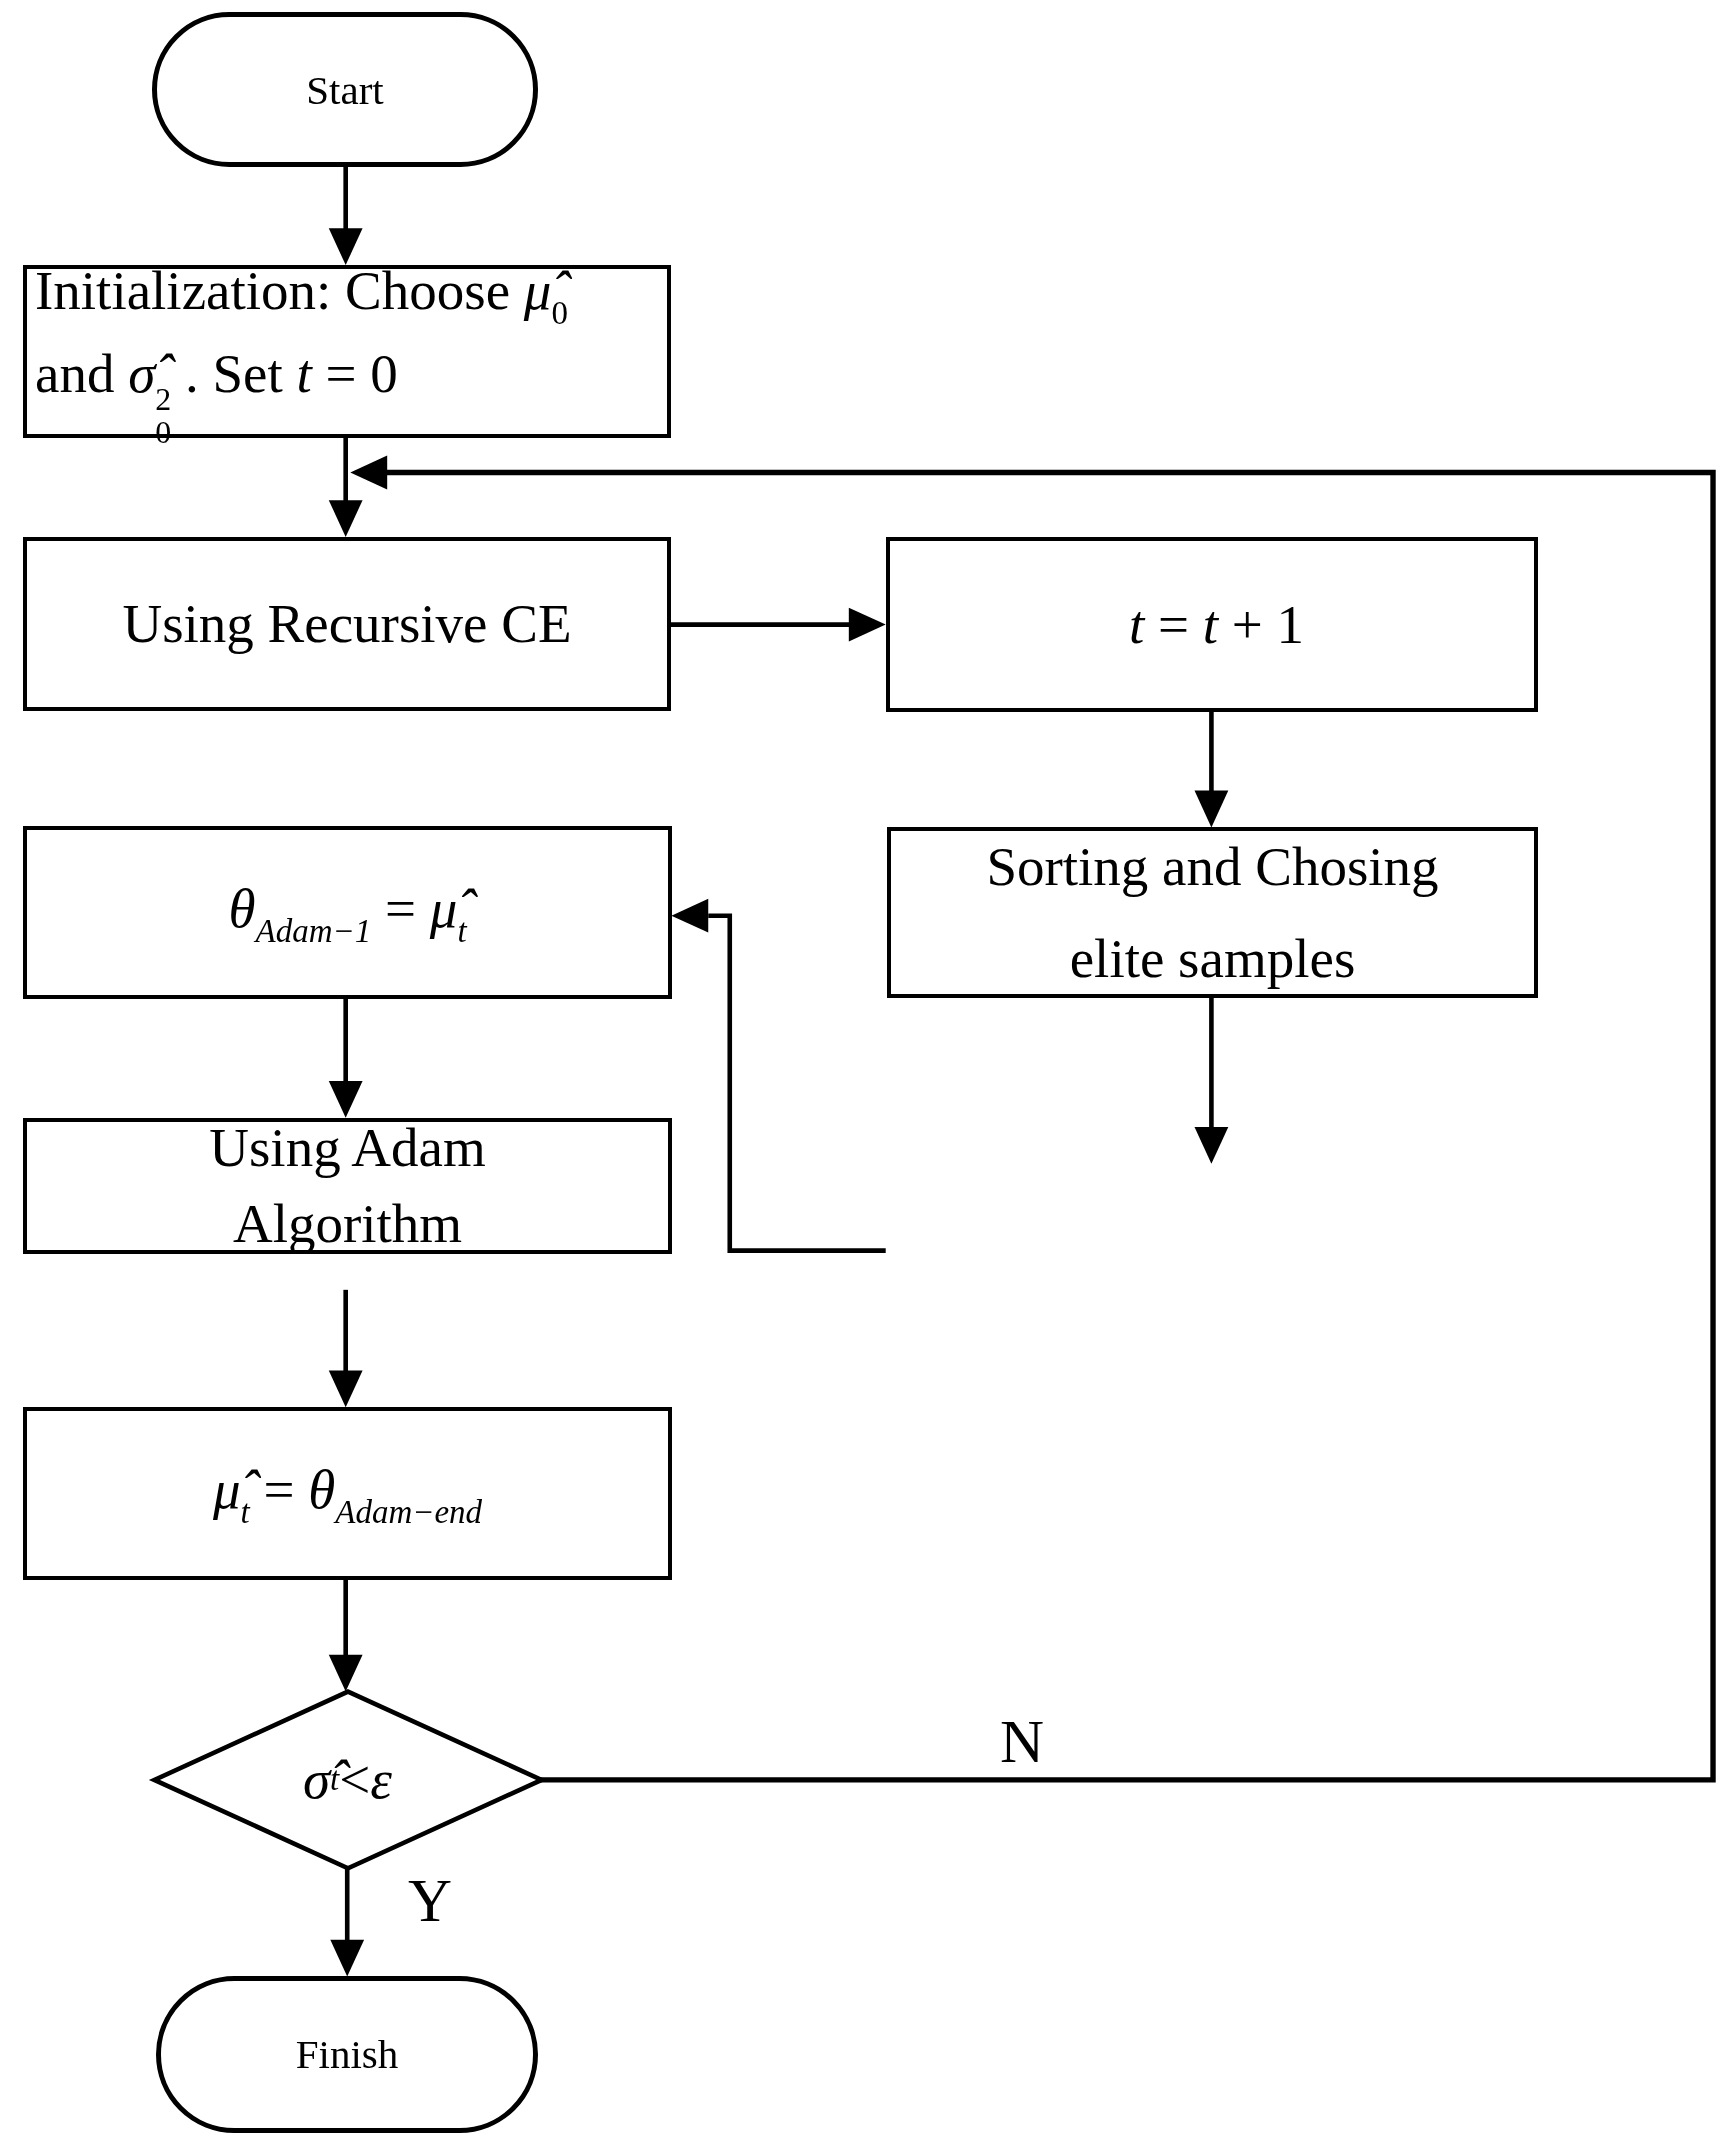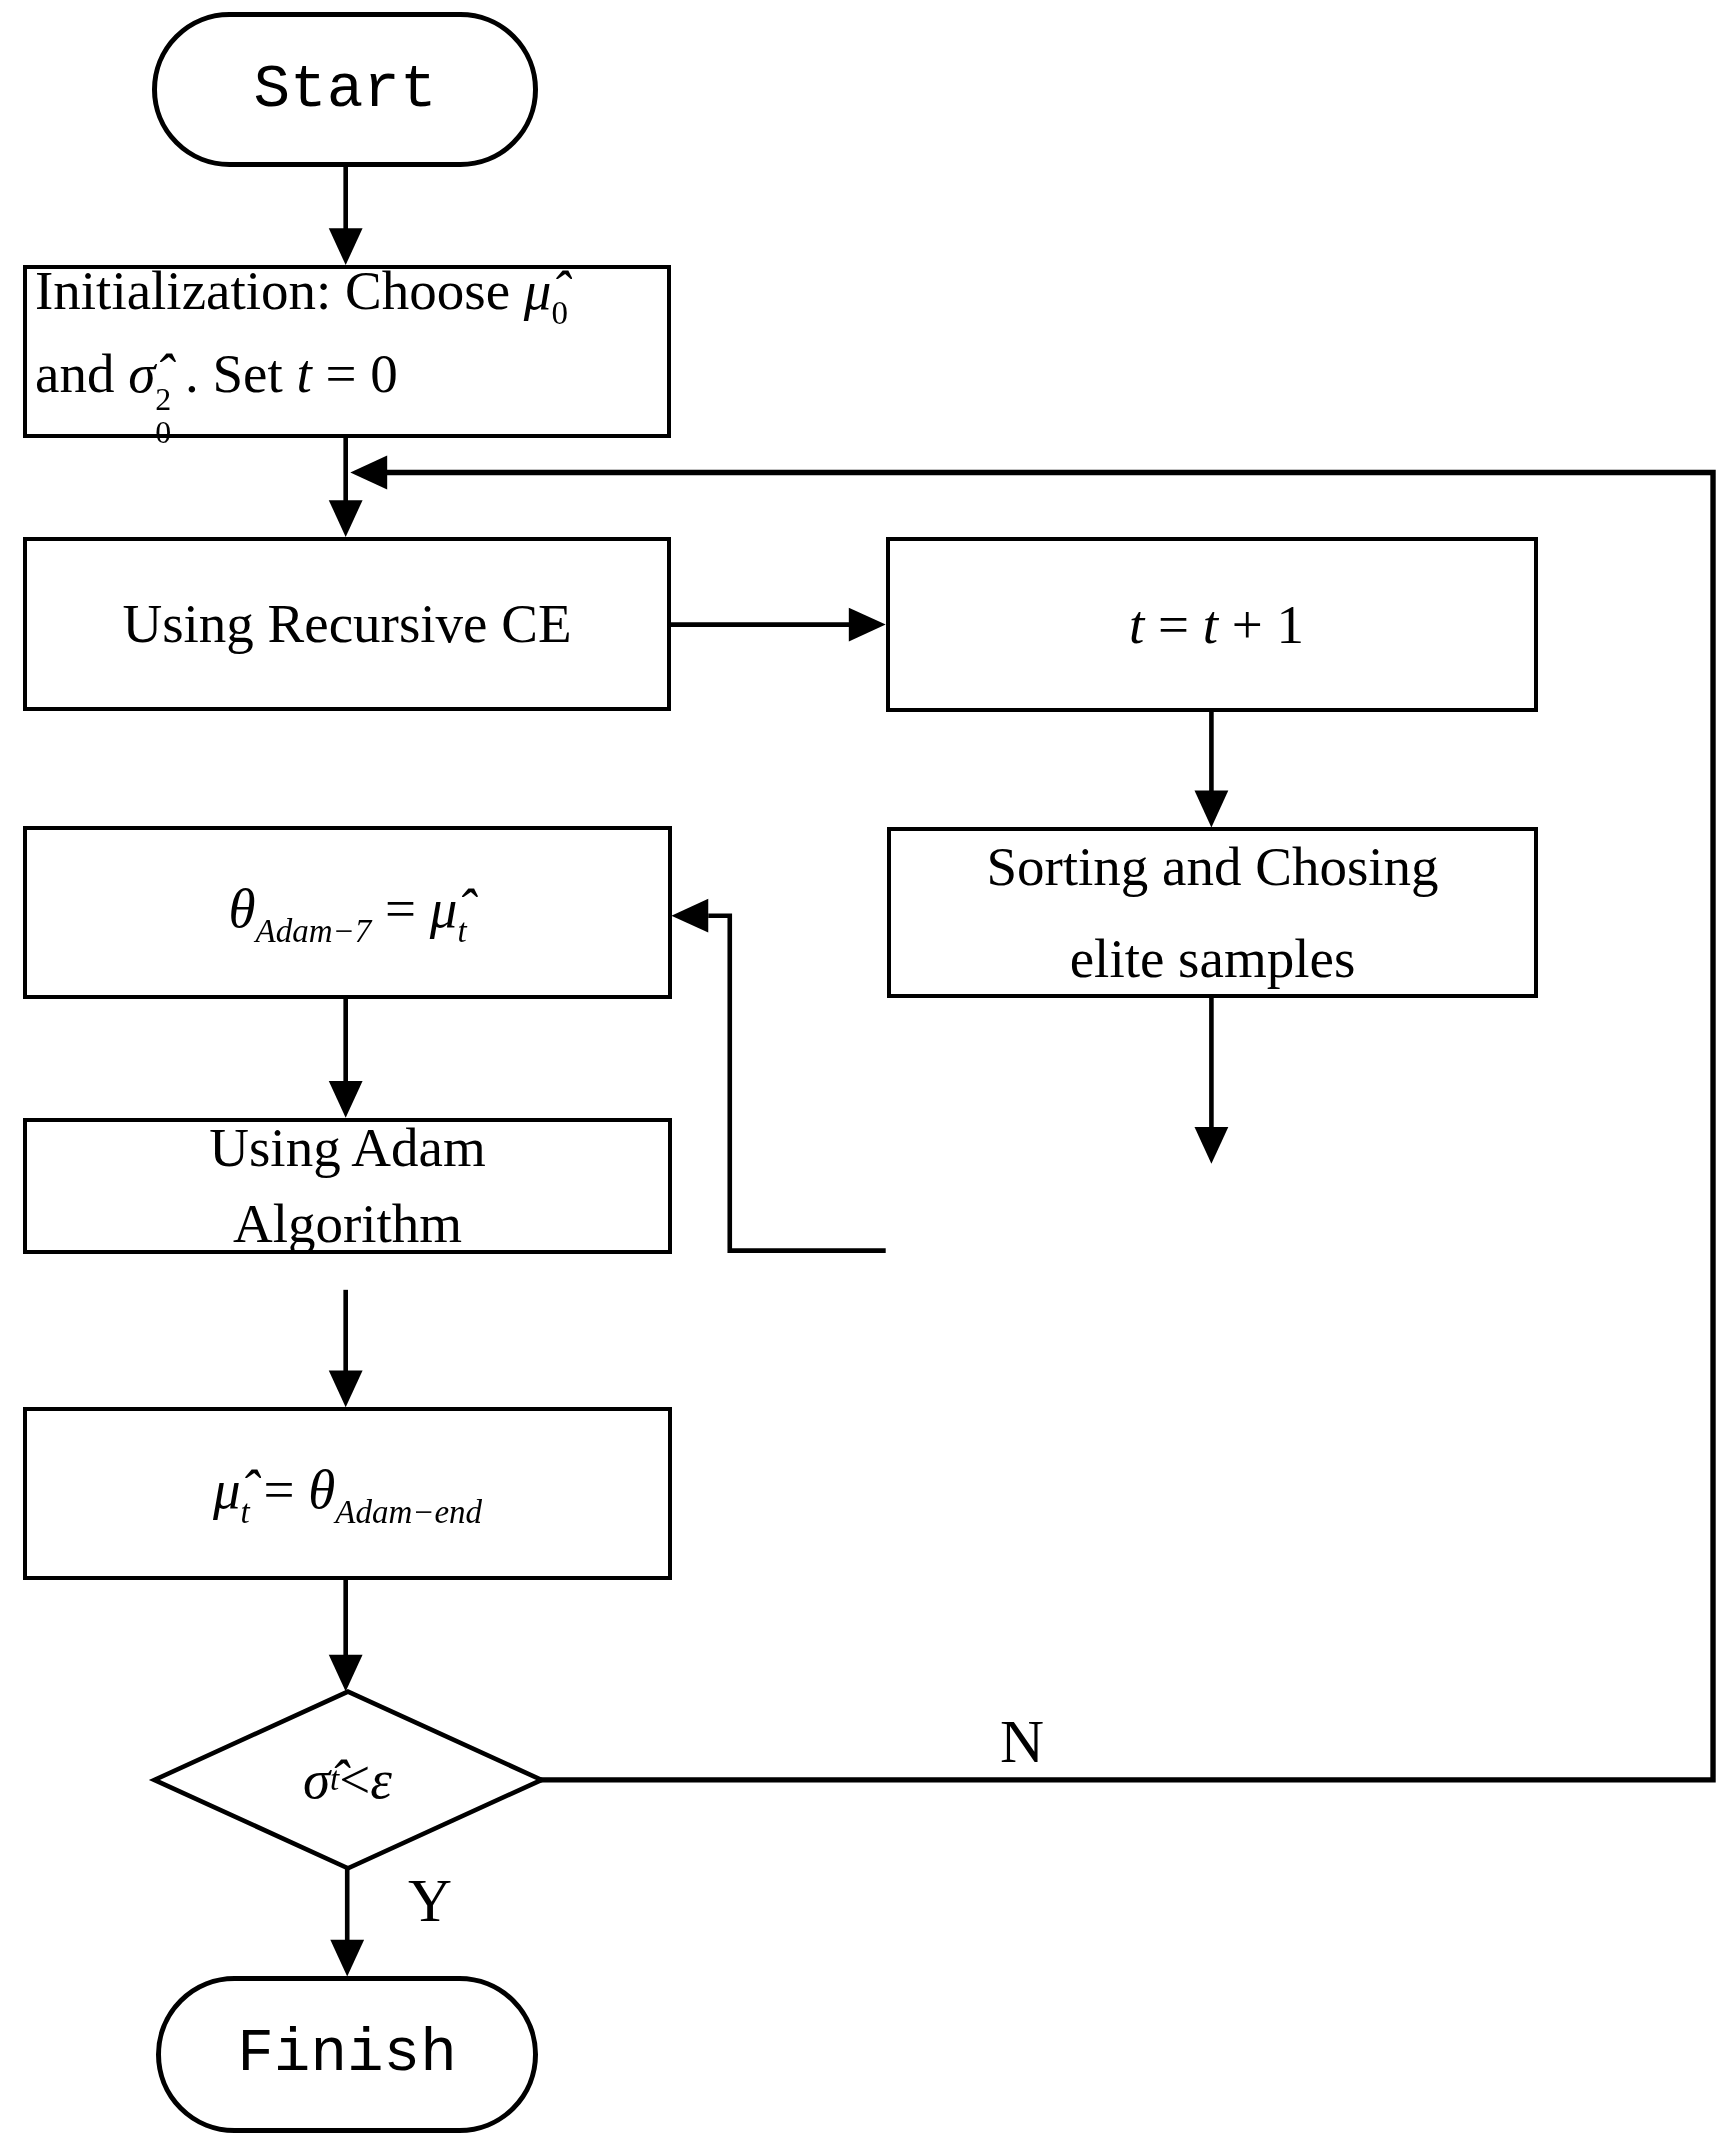--- a/index.html
+++ b/index.html
@@ -24,22 +24,21 @@
     justify-content: center;
     text-align: center;
     font-size: 55px;
     line-height: 1.38;
     z-index: 2;
     white-space: nowrap;
   }
   .oval {
     border-radius: 84px;
     border-width: 5.4px;
-    font-size: 61px;
-    font-family: Liberation Mono, monospace;
+    font-size: 41px;
   }
   .label {
     position: absolute;
     display: flex;
     align-items: center;
     justify-content: center;
     font-size: 61px;
     z-index: 2;
     background: transparent;
   }
@@ -143,21 +142,21 @@
   </div>
 
   <div class="node n-sort">
     <div>Sorting and Chosing</div>
     <div>elite samples</div>
   </div>
 
 
   <div class="node n-theta">
     <div>
-      <span class="it">θ</span><span class="sub-it">Adam−7</span><span> = </span><span class="it">μ̂</span><span class="sub-it">t</span>
+      <span class="it">θ</span><span class="sub-it">Adam−1</span><span> = </span><span class="it">μ̂</span><span class="sub-it">t</span>
     </div>
   </div>
 
   <div class="node n-adam">
     <div>Using Adam</div>
     <div>Algorithm</div>
   </div>
 
   <div class="node n-muend">
     <div>

